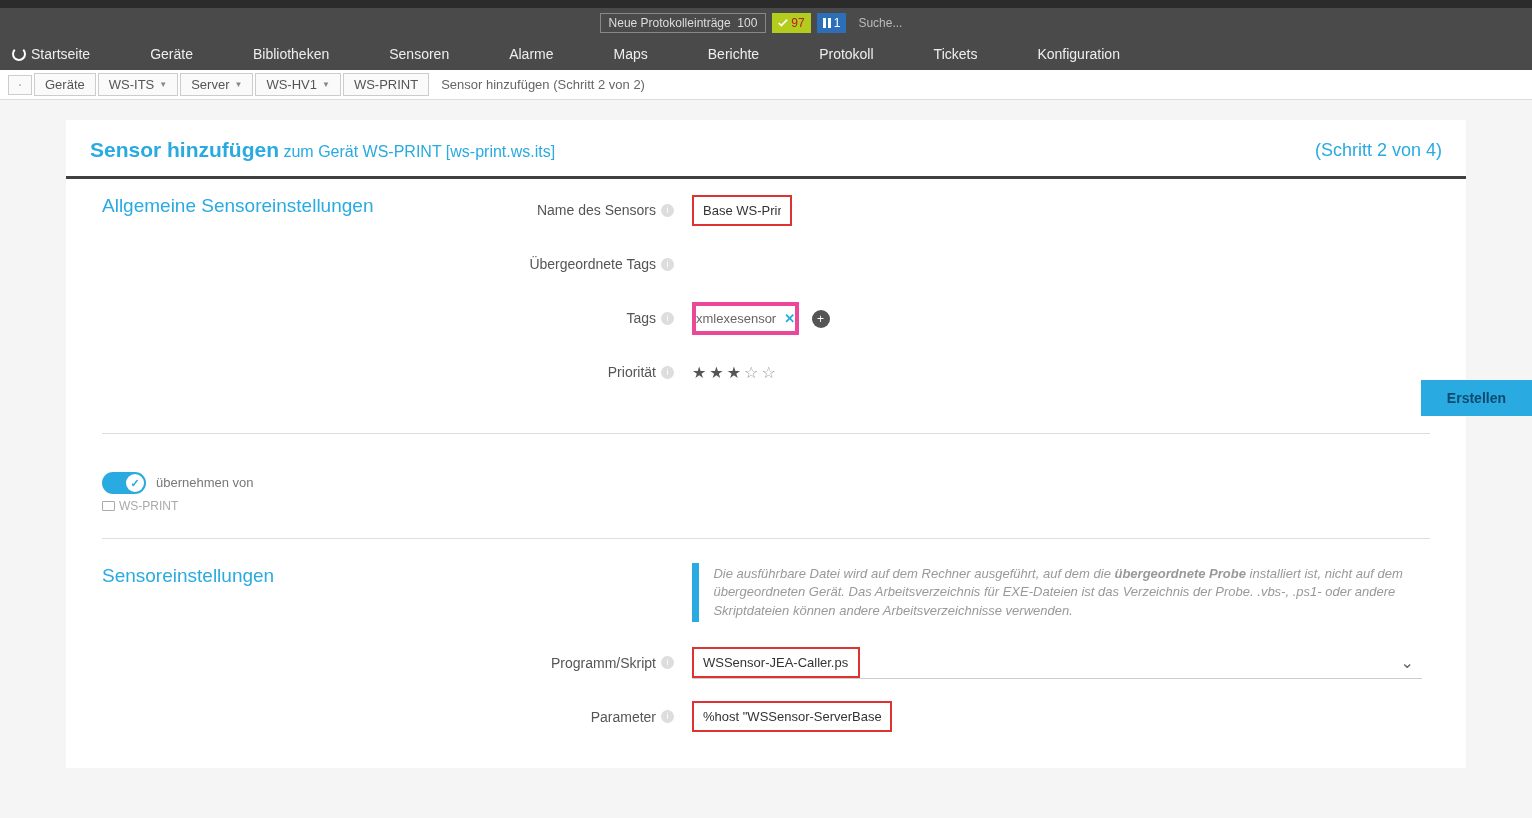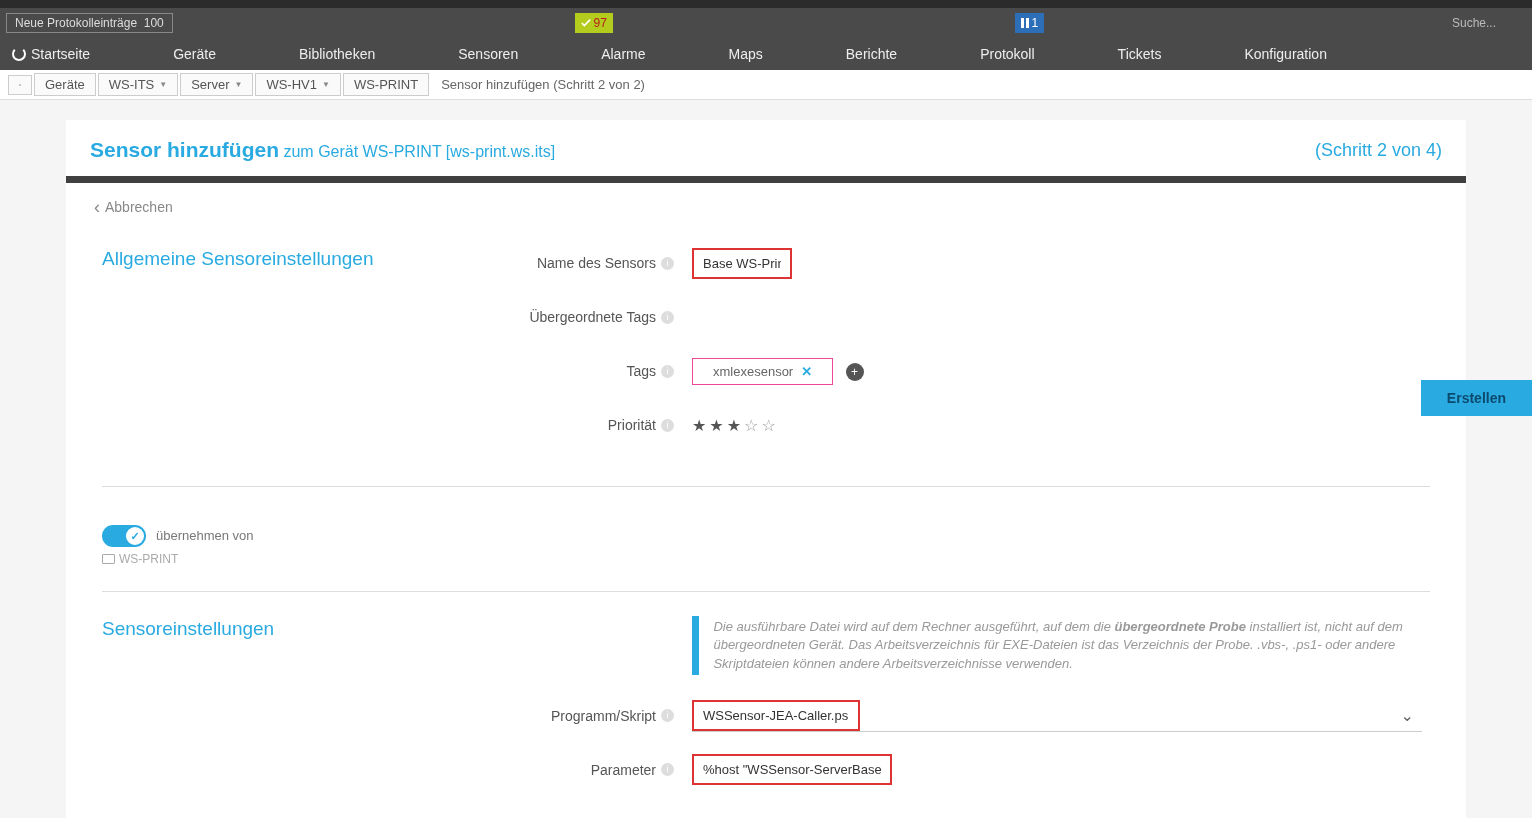--- a/index.html
+++ b/index.html
@@ -1,37 +1,37 @@
 <!DOCTYPE html>
 <html><head>
   <meta charset="utf-8">
   <style>
     * { margin: 0; padding: 0; box-sizing: border-box; font-family: -apple-system, BlinkMacSystemFont, "Segoe UI", Arial, sans-serif; }
     body { background: #f5f5f5; overflow-x: hidden; }
     
     .topbar { background: #2b2b2b; height: 8px; }
     
-    .headerbar { background: #4a4a4a; color: #fff; display: flex; align-items: center; justify-content: space-between; height: 30px; padding: 0 6px; font-size: 12px; gap: 6px; }
+    .headerbar { background: #4a4a4a; color: #fff; display: flex; align-items: center; justify-content: center; height: 30px; padding: 0 6px; font-size: 12px; gap: 6px; }
     .protocol-badge { border: 1px solid #888; padding: 2px 8px; color: #ddd; }
     .status-green { background: #b3cc1e; color: #b91c1c; padding: 3px 6px; display: inline-flex; align-items: center; gap: 3px; }
     .status-blue { background: #2c6fb8; color: #fff; padding: 3px 6px; display: inline-flex; align-items: center; gap: 3px; }
     .search-box { color: #bbb; padding: 2px 6px; min-width: 80px; }
     
-    .navbar { background: #4a4a4a; color: #fff; display: flex; align-items: center; height: 32px; padding: 0 12px; font-size: 14px; gap: 83px; }
+    .navbar { background: #4a4a4a; color: #fff; display: flex; align-items: center; height: 32px; padding: 0 12px; font-size: 14px; gap: 60px; }
     .nav-item { cursor: pointer; color: #eee; display: flex; align-items: center; gap: 5px; }
     .refresh-icon { display: inline-block; width: 14px; height: 14px; border: 2px solid #fff; border-radius: 50%; border-top-color: transparent; }
     
     .breadcrumb { background: #fff; border-bottom: 1px solid #ddd; display: flex; align-items: center; height: 30px; padding: 0 8px; font-size: 13px; }
     .bc-item { border: 1px solid #ccc; padding: 3px 10px; margin-right: 2px; color: #555; cursor: pointer; background: #fafafa; display: flex; align-items: center; gap: 5px; }
     .bc-home { width: 24px; justify-content: center; }
     .bc-current { border: none; background: none; color: #666; padding: 3px 10px; }
     .dropdown-caret { font-size: 8px; color: #888; }
     
     .content { max-width: 1400px; margin: 20px auto 0; background: #fff; padding: 0; }
-    .page-header { display: flex; justify-content: space-between; align-items: center; padding: 18px 24px 14px; border-bottom: 7px solid #404040; }
+    .page-header { display: flex; justify-content: space-between; align-items: center; padding: 18px 24px 14px; border-bottom: 3px solid #404040; }
     .page-title { font-size: 21px; font-weight: 600; color: #29aae1; }
     .page-title-sub { font-weight: 400; color: #29aae1; }
     .step-indicator { color: #29aae1; font-size: 18px; }
     
     .cancel-row { padding: 14px 28px; }
     .cancel-link { color: #888; font-size: 14px; cursor: pointer; }
     .cancel-link::before { content: "‹ "; font-size: 18px; vertical-align: -1px; }
     
     .form-section { display: flex; padding: 14px 36px; }
     .section-label { width: 310px; color: #29aae1; font-size: 19px; font-weight: 400; line-height: 1.35; }
@@ -40,21 +40,21 @@
     .form-row { display: flex; align-items: center; margin-bottom: 20px; min-height: 34px; }
     .form-row-label { width: 280px; text-align: right; padding-right: 18px; color: #555; font-size: 14px; display: flex; align-items: center; justify-content: flex-end; gap: 5px; }
     .info-icon { display: inline-block; width: 13px; height: 13px; border-radius: 50%; background: #ddd; color: #fff; font-size: 9px; text-align: center; line-height: 13px; }
     .form-row-control { flex: 1; }
     
     .text-input { border: 1px solid #ccc; padding: 7px 10px; font-size: 13px; color: #333; width: 100%; max-width: 760px; }
     .text-input.highlight { border: 2px solid #d33; padding: 6px 9px; }
     .text-input.narrow { max-width: 100px; }
     .text-input.medium { max-width: 200px; }
     
-    .tag-pill { display: inline-flex; align-items: flex-start; border: 1px solid #ec4899; padding: 5px 20px; font-size: 13px; color: #666; gap: 8px; }
+    .tag-pill { display: inline-flex; align-items: flex-start; border: 4px solid #ec4899; padding: 5px 0; font-size: 13px; color: #666; gap: 8px; }
     .tag-remove { color: #29aae1; font-weight: bold; cursor: pointer; }
     .tag-add { display: inline-flex; width: 18px; height: 18px; border-radius: 50%; background: #555; color: #fff; align-items: center; justify-content: center; font-size: 12px; margin-left: 8px; cursor: pointer; }
     
     .stars { display: flex; gap: 3px; font-size: 16px; color: #555; }
     .star-empty { color: #999; }
     
     .divider { border-top: 1px solid #ddd; margin: 10px 36px; }
     
     .toggle-row { display: flex; align-items: center; gap: 10px; margin-top: 14px; }
     .toggle { width: 44px; height: 22px; background: #29aae1; border-radius: 11px; position: relative; }
@@ -145,23 +145,20 @@
 
 <div class="content">
   <div class="page-header">
     <div>
       <span class="page-title">Sensor hinzufügen</span>
       <span class="page-title-sub">zum Gerät WS-PRINT [ws-print.ws.its]</span>
     </div>
     <div class="step-indicator">(Schritt 2 von 4)</div>
   </div>
 
-  <div class="cancel-row">
-    <span class="cancel-link">Abbrechen</span>
-  </div>
 
   <div class="form-section">
     <div class="section-label">Allgemeine Sensoreinstellungen</div>
     <div class="section-body">
       <div class="form-row">
         <div class="form-row-label">
           <span>Name des Sensors</span>
           <span class="info-icon">i</span>
         </div>
         <div class="form-row-control">

